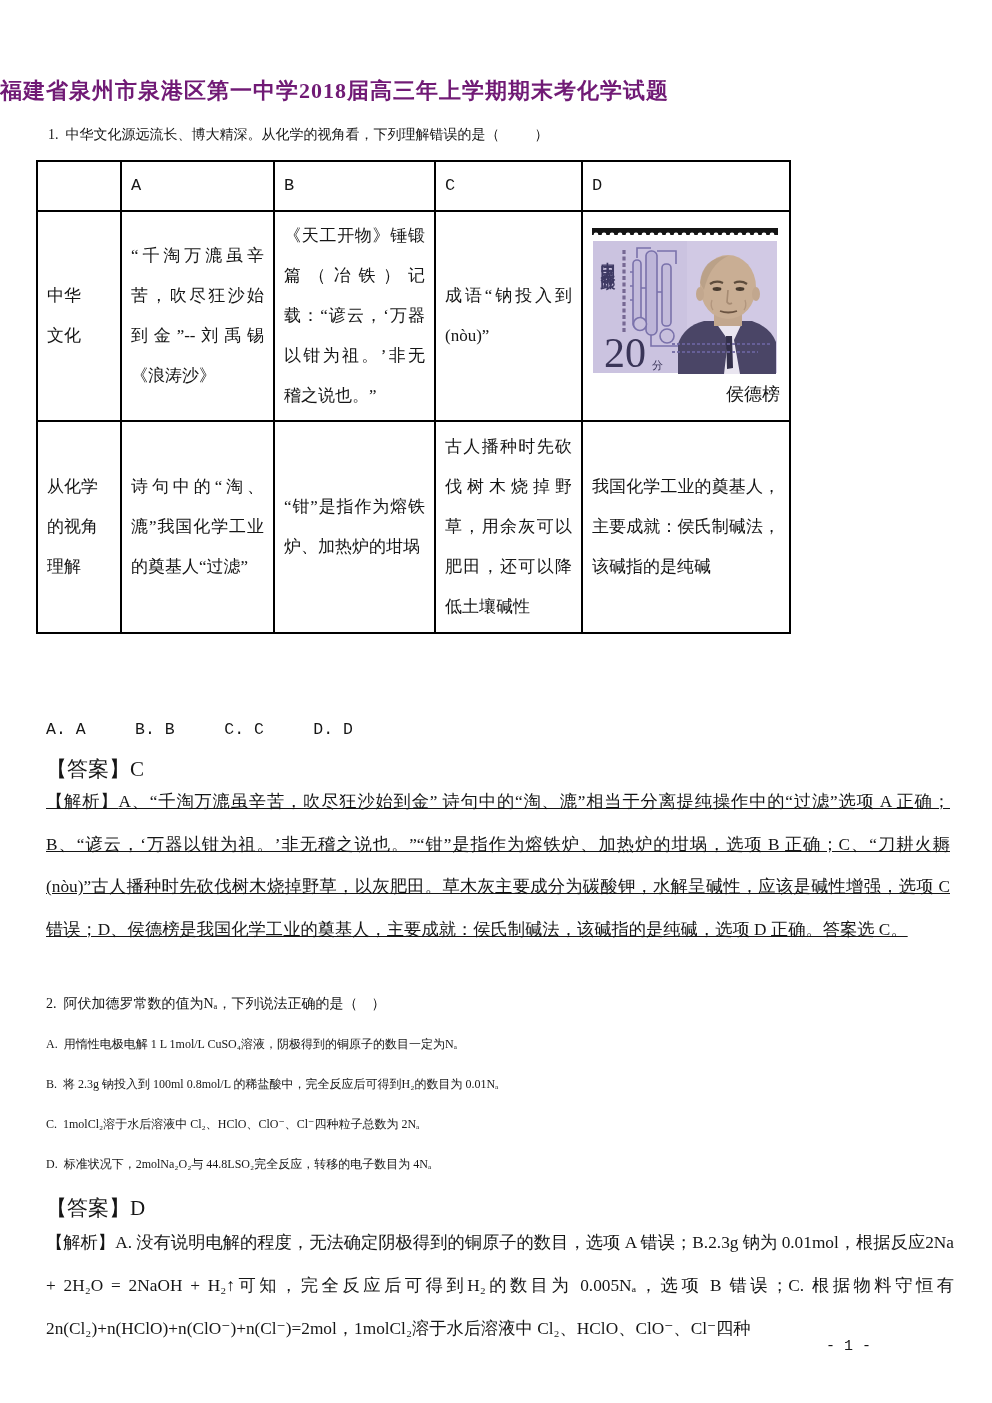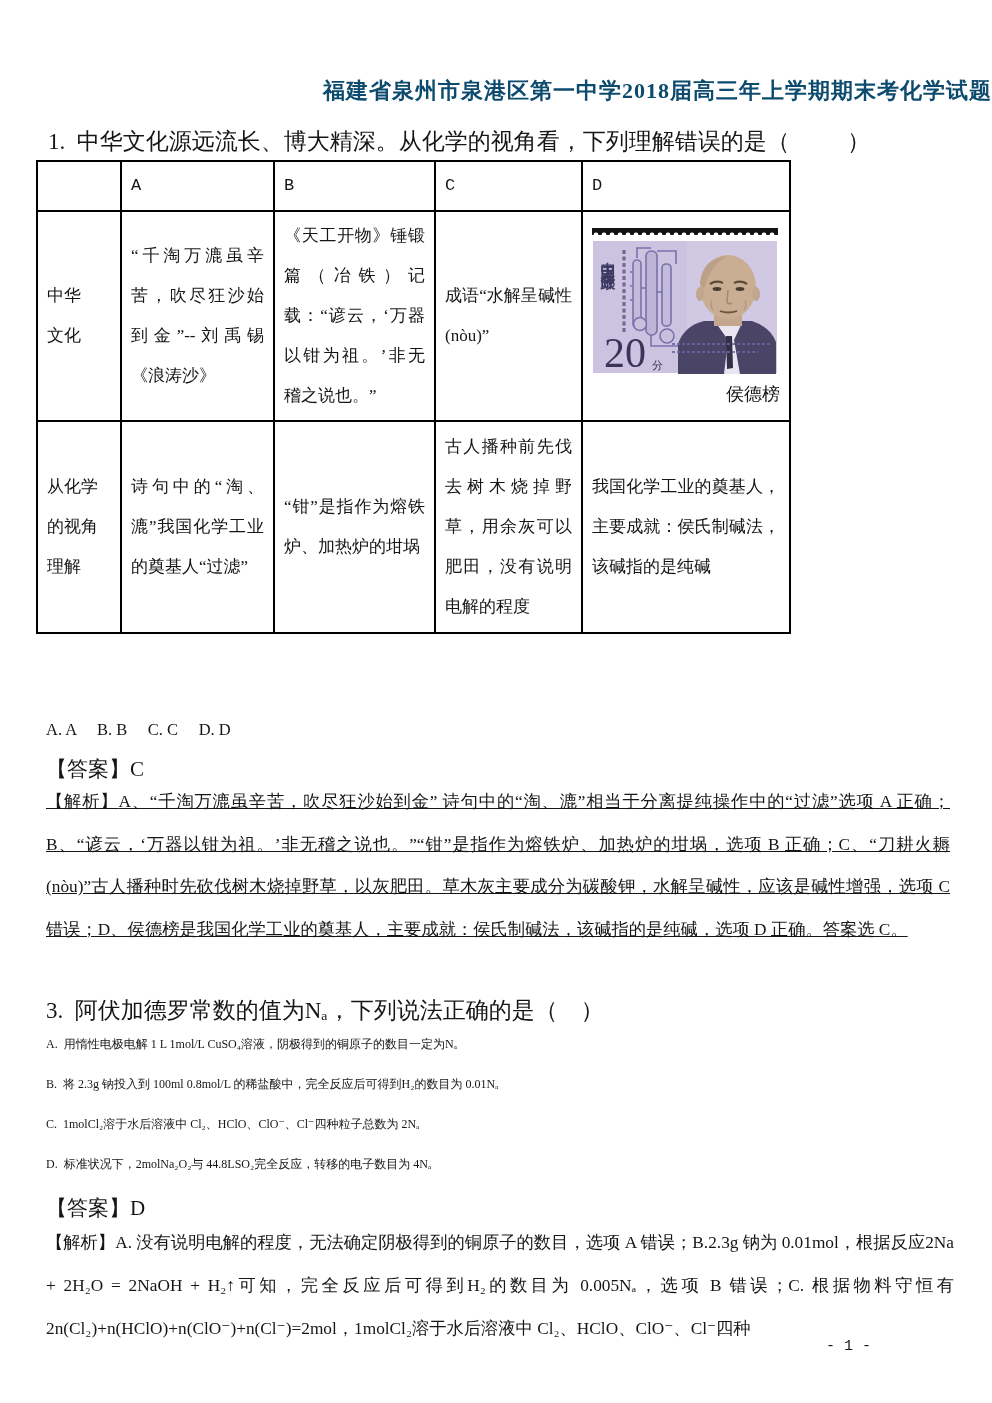--- a/index.html
+++ b/index.html
@@ -3,45 +3,45 @@
 <meta charset="utf-8">
 <style>
   html,body{margin:0;padding:0;}
   body{
     width:992px;height:1403px;background:#ffffff;position:relative;
     font-family:"Liberation Serif","DejaVu Serif",serif;color:#161616;
     -webkit-font-smoothing:antialiased;
   }
   .abs{position:absolute;}
   .page-title{
-    top:76px;left:0;width:992px;text-align:right;
-    font-size:22px;font-weight:600;letter-spacing:1px;color:#0c4a6e;
-  }
-  .stem{font-size:23px;white-space:pre-wrap;}
+    top:76px;left:0;width:992px;text-align:left;
+    font-size:22px;font-weight:600;letter-spacing:1px;color:#701a75;
+  }
+  .stem{font-size:14px;white-space:pre-wrap;}
   .q1-stem{top:126px;left:48px;width:900px;}
   
   table.cmp{
     position:absolute;top:160px;left:36px;border-collapse:collapse;table-layout:fixed;
   }
   table.cmp td{
     border:2px solid #000;font-size:17px;line-height:40px;
     padding:4px 9px;vertical-align:middle;text-align:justify;overflow:hidden;
   }
   table.cmp tr.hdr td{height:40px;line-height:20px;vertical-align:middle;
     font-family:"Liberation Mono","DejaVu Sans Mono",monospace;font-size:17px;text-align:left;}
   td.rowlabel{white-space:pre-line;line-height:44px;padding-left:13px;text-align:left;}
   tr.r1 td{height:200px;}
   tr.r2 td{height:202px;}
   td.cell-c2{line-height:37px;}
   td.stamp-cell{vertical-align:top;padding:8px 8px 4px 9px;text-align:left;}
   .stamp-caption{font-size:18px;line-height:22px;margin-top:9px;text-align:right;}
   svg.stamp{display:block;}
   
   .opt-line{
-    font-family:Liberation Serif, serif;
+    font-family:Liberation Mono, monospace;
     font-size:16.5px;white-space:pre-wrap;
   }
   .q1-options{top:720px;left:46px;}
   .ans{font-size:21px;}
   .q1-answer{top:755px;left:46px;}
   .analysis{
     font-size:17.3px;text-align:justify;white-space:normal;
   }
   .q1-analysis{top:781px;left:46px;width:904px;line-height:42.5px;text-decoration:underline;}
   .q2-stem{top:995px;left:46px;width:900px;}
@@ -78,21 +78,21 @@
     <td>A</td>
     <td>B</td>
     <td>C</td>
     <td>D</td>
   </tr>
   <tr class="r1">
     <td class="rowlabel">中华
 文化</td>
     <td>“千淘万漉虽辛苦，吹尽狂沙始到金”--刘禹锡《浪涛沙》</td>
     <td>《天工开物》锤锻篇（冶铁）记载：“谚云，‘万器以钳为祖。’非无稽之说也。”</td>
-    <td>成语“水解呈碱性(nòu)”</td>
+    <td>成语“钠投入到(nòu)”</td>
     <td class="stamp-cell">
       <svg class="stamp" width="188" height="146" viewBox="0 0 188 146" xmlns="http://www.w3.org/2000/svg">
 
         <g>
           <rect x="0" y="0" width="186" height="7" fill="#141414"></rect>
           <g fill="#ffffff">
             <circle cx="4" cy="7" r="2.4"></circle>
                 <circle cx="12" cy="7" r="2.4"></circle>
             <circle cx="20" cy="7" r="2.4"></circle>
                 <circle cx="28" cy="7" r="2.4"></circle>
@@ -163,37 +163,37 @@
       </svg>
       <div class="stamp-caption">侯德榜</div>
     </td>
   </tr>
   <tr class="r2">
     <td class="rowlabel">从化学
 的视角
 理解</td>
     <td>诗句中的“淘、漉”我国化学工业的奠基人“过滤”</td>
     <td>“钳”是指作为熔铁炉、加热炉的坩埚</td>
-    <td class="cell-c2">古人播种前先伐去树木烧掉野草，用余灰可以肥田，没有说明电解的程度</td>
+    <td class="cell-c2">古人播种时先砍伐树木烧掉野草，用余灰可以肥田，还可以降低土壤碱性</td>
     <td>我国化学工业的奠基人，主要成就：侯氏制碱法，该碱指的是纯碱</td>
   </tr>
 </tbody>
   </table>
 
 <div class="abs opt-line q1-options">A. A     B. B     C. C     D. D</div>
 
 <div class="abs ans q1-answer">
   <span>【答案】</span><span>C</span>
 </div>
 
 <div class="abs analysis q1-analysis">
   <span>【解析】</span><span>A、“千淘万漉虽辛苦，吹尽狂沙始到金” 诗句中的“淘、漉”相当于分离提纯操作中的“过滤”选项 A 正确；B、“谚云，‘万器以钳为祖。’非无稽之说也。”“钳”是指作为熔铁炉、加热炉的坩埚，选项 B 正确；C、“刀耕火耨(nòu)”古人播种时先砍伐树木烧掉野草，以灰肥田。草木灰主要成分为碳酸钾，水解呈碱性，应该是碱性增强，选项 C 错误；D、侯德榜是我国化学工业的奠基人，主要成就：侯氏制碱法，该碱指的是纯碱，选项 D 正确。答案选 C。</span>
 </div>
 
-<div class="abs stem q2-stem">3.  阿伏加德罗常数的值为Nₐ，下列说法正确的是（    ）</div>
+<div class="abs stem q2-stem">2.  阿伏加德罗常数的值为Nₐ，下列说法正确的是（    ）</div>
 
 <div class="abs q2-opt q2-opt-a">A.  用惰性电极电解 1 L 1mol/L CuSO₄溶液，阴极得到的铜原子的数目一定为Nₐ</div>
 <div class="abs q2-opt q2-opt-b">B.  将 2.3g 钠投入到 100ml 0.8mol/L 的稀盐酸中，完全反应后可得到H₂的数目为 0.01Nₐ</div>
 <div class="abs q2-opt q2-opt-c">C.  1molCl₂溶于水后溶液中 Cl₂、HClO、ClO⁻、Cl⁻四种粒子总数为 2Nₐ</div>
 <div class="abs q2-opt q2-opt-d">D.  标准状况下，2molNa₂O₂与 44.8LSO₂完全反应，转移的电子数目为 4Nₐ</div>
 
 <div class="abs ans q2-answer">
   <span>【答案】</span><span>D</span>
 </div>
 

